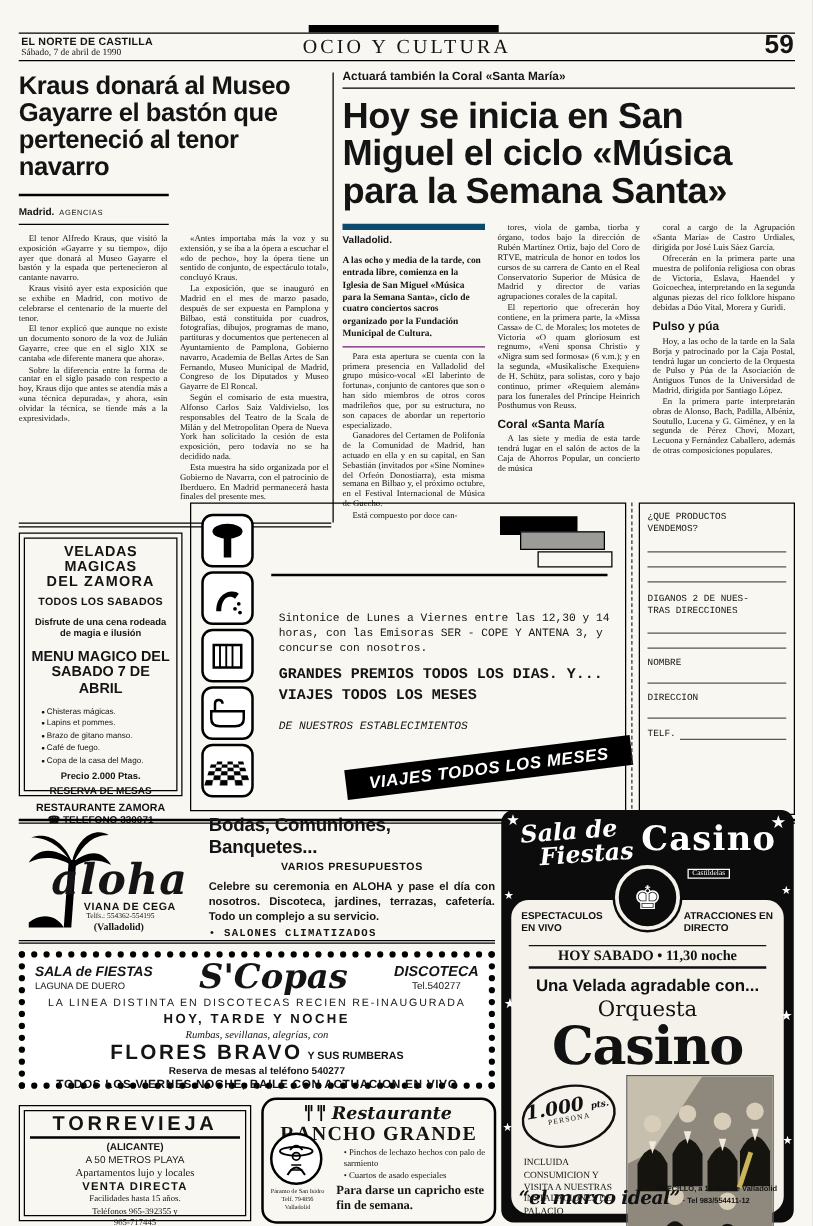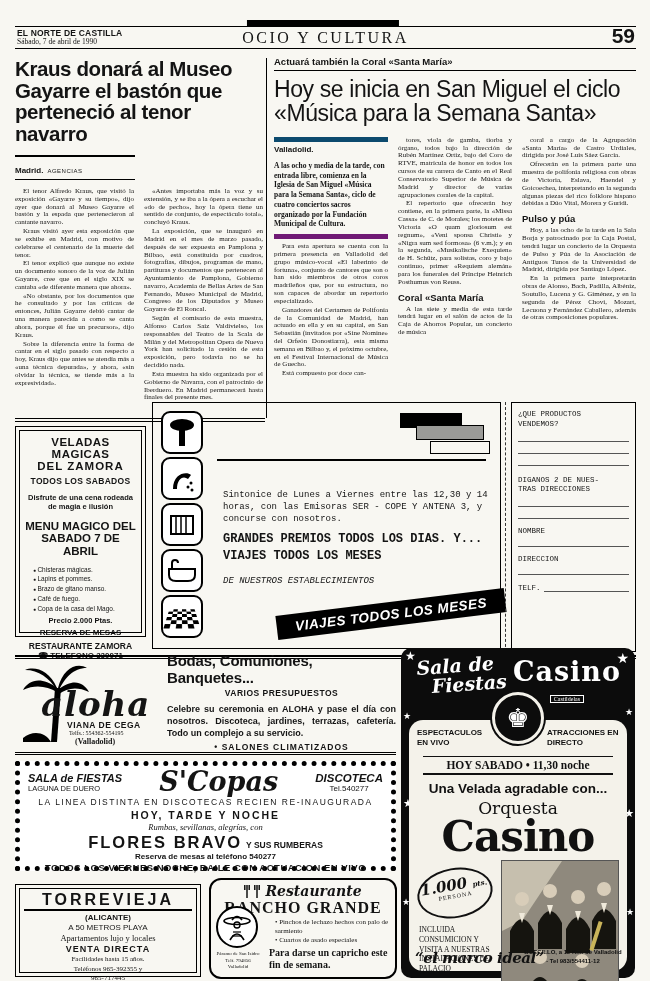--- a/index.html
+++ b/index.html
@@ -38,28 +38,28 @@
   .k-cols { display:flex; gap:10px; margin-top:8px; }
   .kcol { width:119px; }
   .vdiv1 { position:absolute; left:266px; top:58px; width:1px; height:360px; background:#000; }
   .kraus-end { position:absolute; left:15px; top:418px; width:250px; height:4px;
     border-top:1px solid #000; border-bottom:1px solid #000; }
 
   
   .ciclo { position:absolute; left:274px; top:56px; width:362px; }
   .c-kicker { font-family:"Liberation Sans",sans-serif; font-weight:bold; font-size:9.5px;
     padding-bottom:3px; border-bottom:1px solid #000; }
-  .c-headline { font-family:"Liberation Sans",sans-serif; font-weight:normal;
-    font-size:23px; line-height:1.04; letter-spacing:-.4px; margin-top:7px; }
+  .c-headline { font-family:"Liberation Sans",sans-serif; font-weight:bold;
+    font-size:29px; line-height:1.04; letter-spacing:-.4px; margin-top:7px; }
   .c-cols { display:flex; gap:10px; margin-top:11px; }
   .ccol { width:114px; }
   .dateline { font-family:"Liberation Sans",sans-serif; font-weight:bold; font-size:8px;
     border-top:5px solid #0c4a6e; padding-top:3px; }
   .lead { font-weight:bold; font-size:7.5px; line-height:1.3; margin-top:7px;
-    padding-bottom:5px; border-bottom:5px solid #701a75; margin-bottom:4px; }
+    padding-bottom:5px; border-bottom:1px solid #701a75; margin-bottom:4px; }
 
   
   .zamora { position:absolute; left:15px; top:426px; width:131px; height:211px;
     border:1px solid #000; padding:3px; }
   .z-in { border:1px solid #000; height:100%; padding:5px 3px 3px; text-align:center; }
   .z-t1 { font-family:"Liberation Sans",sans-serif; font-weight:bold; font-size:11.5px; letter-spacing:.5px; }
   .z-t2 { font-family:"Liberation Sans",sans-serif; font-weight:bold; font-size:11.5px; letter-spacing:1px; }
   .z-sub { font-family:"Liberation Sans",sans-serif; font-weight:bold; font-size:8.5px; margin-top:4px; letter-spacing:.3px; }
   .z-body { font-family:"Liberation Sans",sans-serif; font-weight:bold; font-size:7.5px; line-height:1.25; margin-top:7px; }
   .z-menu { font-family:"Liberation Sans",sans-serif; font-weight:bold; font-size:11.5px; line-height:1.1; margin-top:8px; }
@@ -119,22 +119,22 @@
   .al-place { position:absolute; left:52px; top:62px; font-family:"Liberation Sans",sans-serif;
     font-weight:bold; font-size:8.5px; letter-spacing:.5px; }
   .al-tel { position:absolute; left:54px; top:72px; font-size:6px; }
   .al-city { position:absolute; left:60px; top:79px; font-weight:bold; font-size:8px; }
   .al-right { position:absolute; left:152px; top:-12px; width:229px; }
   .al-h { font-family:"Liberation Sans",sans-serif; font-weight:bold; font-size:15px; letter-spacing:-.2px; }
   .al-s { font-family:"Liberation Sans",sans-serif; font-weight:bold; font-size:8.5px;
     text-align:center; margin-top:2px; letter-spacing:.5px; }
   .al-b { font-family:"Liberation Sans",sans-serif; font-weight:bold; font-size:9px;
     line-height:1.35; margin-top:5px; text-align:justify; }
-  .al-c { font-family:Liberation Sans, sans-serif; font-weight:bold; font-size:8.5px;
-    text-align:center; margin-top:3px; letter-spacing:1px; }
+  .al-c { font-family:Liberation Mono, monospace; font-weight:bold; font-size:8.5px;
+    text-align:left; margin-top:3px; letter-spacing:1px; }
   .aloha-rule { position:absolute; left:15px; top:752px; width:381px; height:3px;
     border-top:1px solid #000; border-bottom:1px solid #000; }
 
   
   .scopas { position:absolute; left:15px; top:761px; width:381px; height:110px;
     border:5px dotted #000; background:#fff; padding:2px 8px; text-align:center; }
   .sc-head { display:flex; justify-content:space-between; align-items:flex-start; }
   .sc-l { text-align:left; padding-top:4px; }
   .sc-venue { font-family:"Liberation Sans",sans-serif; font-weight:bold; font-style:italic; font-size:11px; }
   .sc-town  { font-family:"Liberation Sans",sans-serif; font-size:7.5px; }
@@ -233,21 +233,20 @@
     <div class="k-headline">Kraus donará al Museo Gayarre el bastón que perteneció al tenor navarro</div>
     <div class="k-byline">
       <span class="k-city">Madrid.</span>
       <span class="k-agency">AGENCIAS</span>
     </div>
     <div class="k-cols">
       <div class="kcol">
         <p class="np">El tenor Alfredo Kraus, que visitó la exposición «Gayarre y su tiempo», dijo ayer que donará al Museo Gayarre el bastón y la espada que pertenecieron al cantante navarro.</p>
         <p class="np">Kraus visitó ayer esta exposición que se exhibe en Madrid, con motivo de celebrarse el centenario de la muerte del tenor.</p>
         <p class="np">El tenor explicó que aunque no existe un documento sonoro de la voz de Julián Gayarre, cree que en el siglo XIX se cantaba «de diferente manera que ahora».</p>
-        <p class="np">«No obstante, por los documentos que he consultado y por las críticas de entonces, Julián Gayarre debió cantar de una manera parecida a como se canta ahora, porque él fue un precursor», dijo Kraus.</p>
         <p class="np">Sobre la diferencia entre la forma de cantar en el siglo pasado con respecto a hoy, Kraus dijo que antes se atendía más a «una técnica depurada», y ahora, «sin olvidar la técnica, se tiende más a la expresividad».</p>
       </div>
       <div class="kcol">
         <p class="np">«Antes importaba más la voz y su extensión, y se iba a la ópera a escuchar el «do de pecho», hoy la ópera tiene un sentido de conjunto, de espectáculo total», concluyó Kraus.</p>
         <p class="np">La exposición, que se inauguró en Madrid en el mes de marzo pasado, después de ser expuesta en Pamplona y Bilbao, está constituida por cuadros, fotografías, dibujos, programas de mano, partituras y documentos que pertenecen al Ayuntamiento de Pamplona, Gobierno navarro, Academia de Bellas Artes de San Fernando, Museo Municipal de Madrid, Congreso de los Diputados y Museo Gayarre de El Roncal.</p>
         <p class="np">Según el comisario de esta muestra, Alfonso Carlos Saiz Valdivielso, los responsables del Teatro de la Scala de Milán y del Metropolitan Opera de Nueva York han solicitado la cesión de esta exposición, pero todavía no se ha decidido nada.</p>
         <p class="np">Esta muestra ha sido organizada por el Gobierno de Navarra, con el patrocinio de Iberduero. En Madrid permanecerá hasta finales del presente mes.</p>
       </div>
     </div>
   </div>

